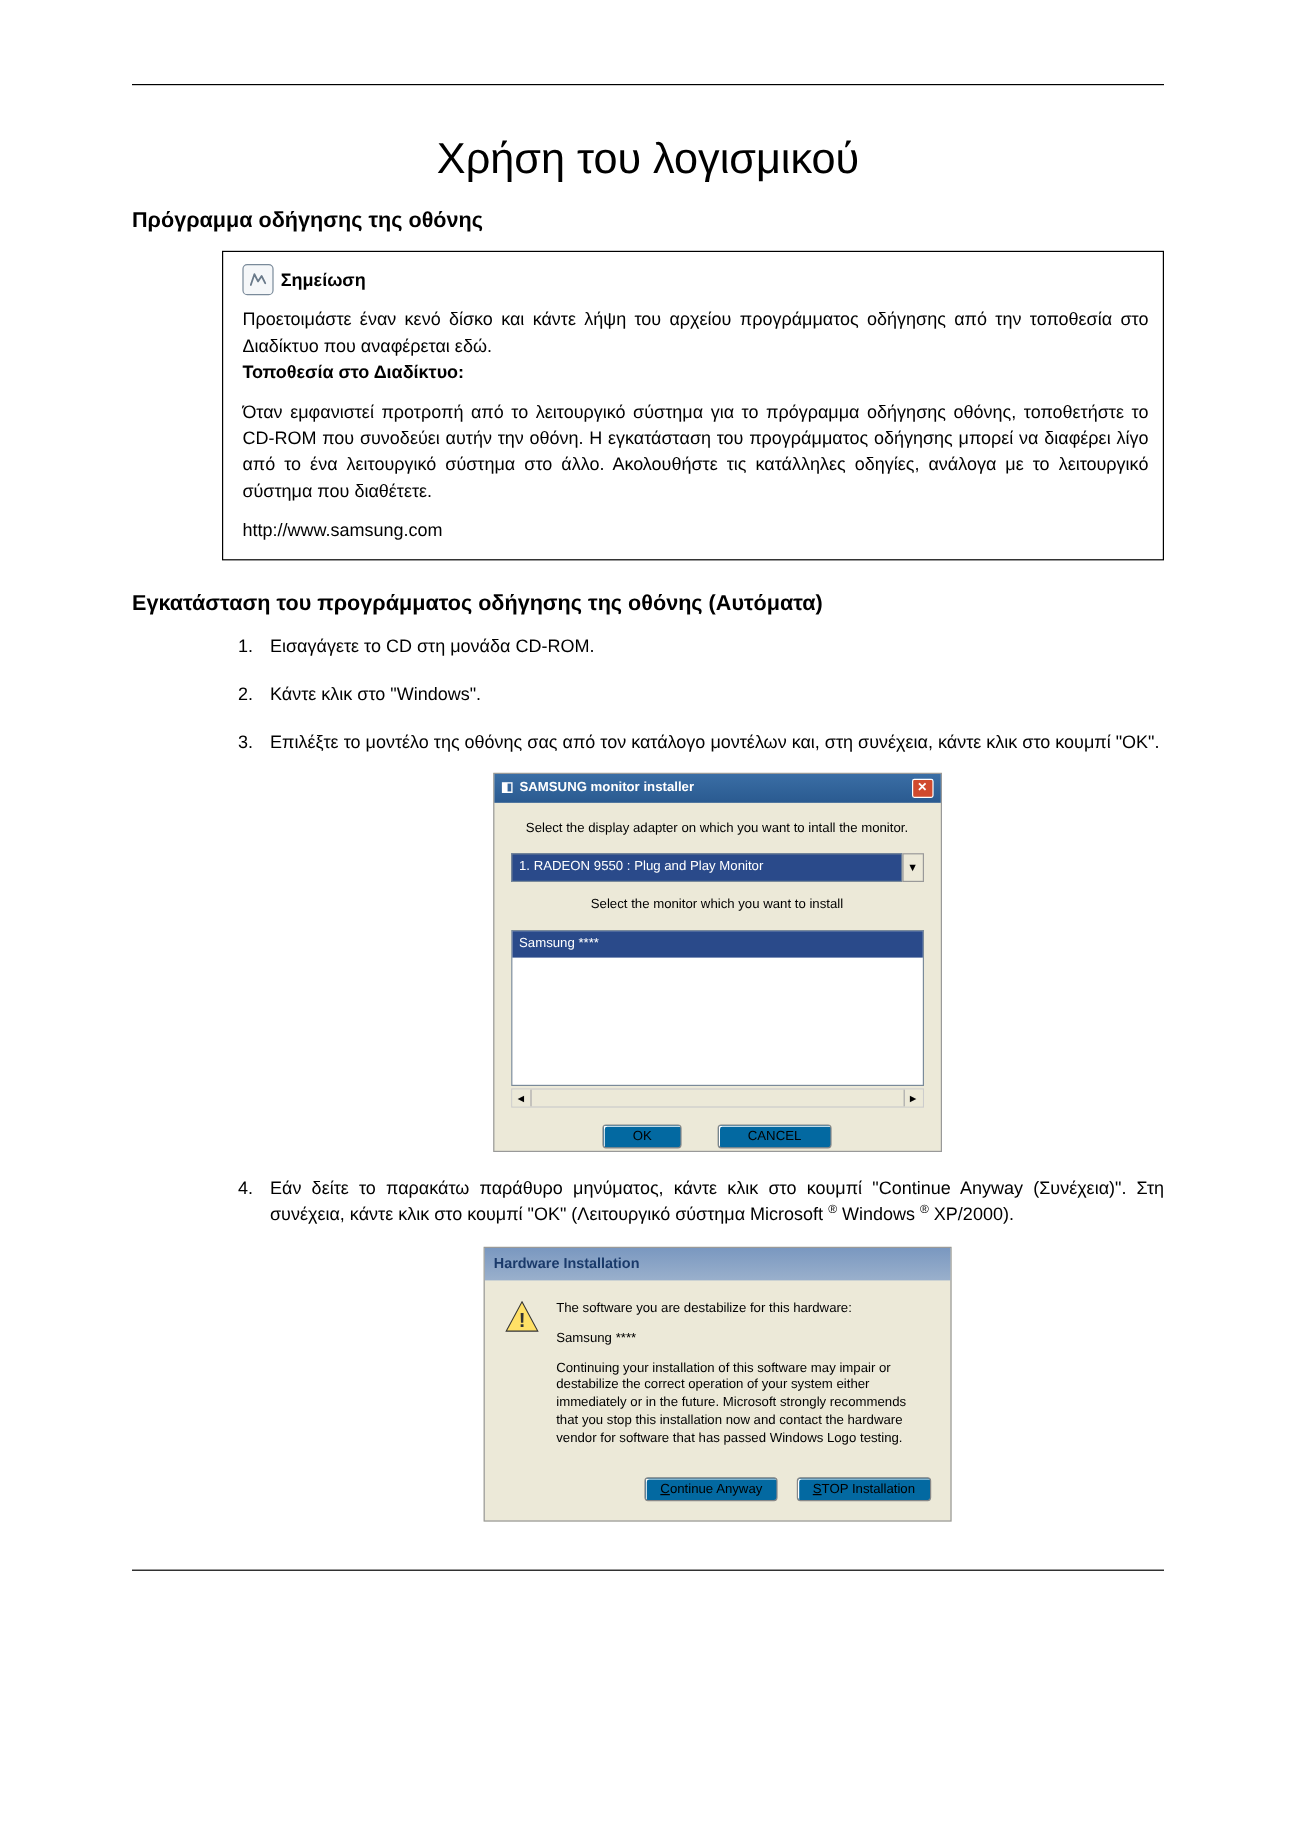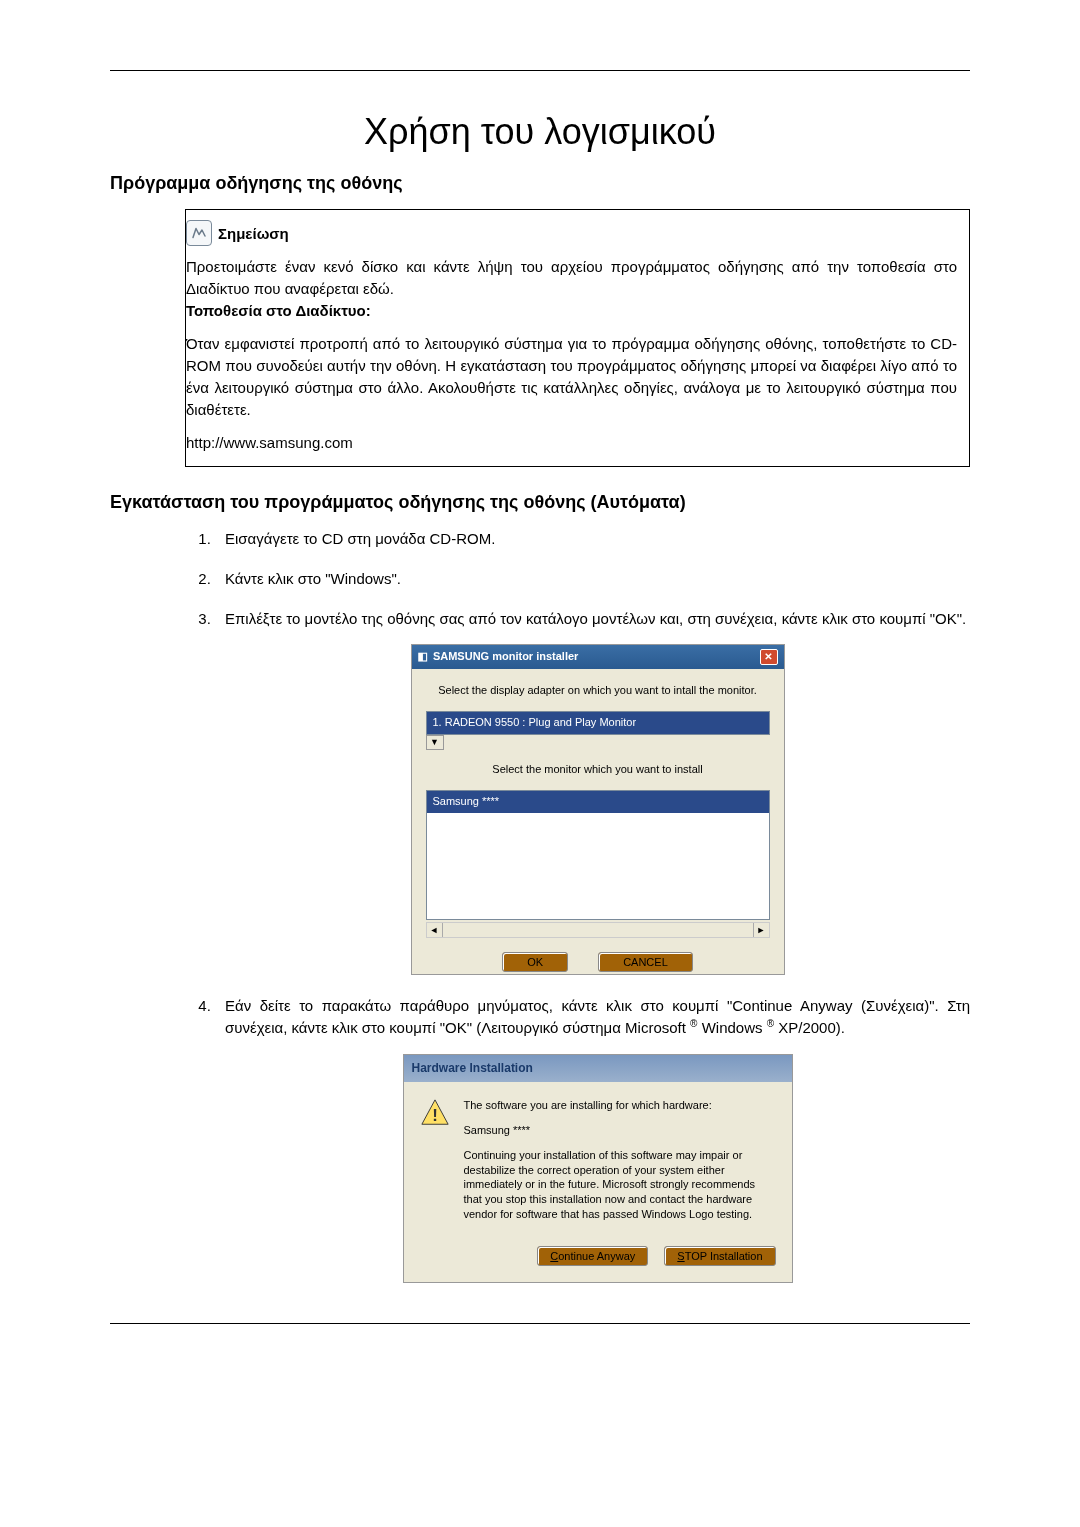--- a/index.html
+++ b/index.html
@@ -29,21 +29,21 @@
       text-align: center;
     }
     h2 {
       font-size: 18px;
       font-weight: bold;
       margin-bottom: 15px;
     }
     .note-box {
       border: 1px solid #000;
       margin-left: 75px;
-      padding: 10px 12px 12px 0;
+      padding: 10px 12px 12px 16px;
       margin-bottom: 25px;
     }
     .note-header {
       display: flex;
       align-items: center;
       margin-bottom: 10px;
     }
     .note-icon {
       width: 26px;
       height: 26px;
@@ -126,21 +126,20 @@
       padding: 14px 14px 2px 14px;
     }
     .installer-text-center {
       text-align: center;
       font-size: 11px;
       margin-bottom: 12px;
     }
     .dropdown {
       display: flex;
       margin-bottom: 12px;
-      flex-direction: column;
     }
     .dropdown-field {
       flex: 1;
       background: #2a4a8a;
       color: #fff;
       padding: 3px 6px;
       font-size: 11px;
       border: 1px solid #7a8a9a;
     }
     .dropdown-arrow {
@@ -187,21 +186,21 @@
     }
     .listbox-scroll .track {
       flex: 1;
     }
     .installer-buttons {
       display: flex;
       justify-content: center;
       gap: 30px;
     }
     .xp-button {
-      background: #a16207;
+      background: #0369a1;
       border: 1px solid #888;
       border-radius: 3px;
       padding: 3px 24px;
       font-size: 11px;
       box-shadow: inset 1px 1px 0 #fff;
     }
     .hw-window {
       width: 390px;
       margin: 15px auto 0 auto;
       border: 1px solid #999;
@@ -324,21 +323,21 @@
     <div class="hw-window">
       <div class="hw-titlebar">Hardware Installation</div>
       <div class="hw-body">
         <div class="hw-icon">
           <svg viewBox="0 0 32 32">
             <polygon points="16,2 30,28 2,28" fill="#ffe066" stroke="#333" stroke-width="1"></polygon>
             <text x="16" y="24" text-anchor="middle" font-size="18" font-weight="bold" fill="#333">!</text>
           </svg>
         </div>
         <div class="hw-content">
-          <p>The software you are installing for which hardware:</p>
+          <p>The software you are destabilize for this hardware:</p>
           <p>Samsung ****</p>
           <p class="hw-bold">Continuing your installation of this software may impair or destabilize the correct operation of your system either immediately or in the future. Microsoft strongly recommends that you stop this installation now and contact the hardware vendor for software that has passed Windows Logo testing.</p>
         </div>
       </div>
       <div class="hw-buttons">
         <button class="xp-button"><u>C</u>ontinue Anyway</button>
         <button class="xp-button"><u>S</u>TOP Installation</button>
       </div>
     </div>
   </li>

